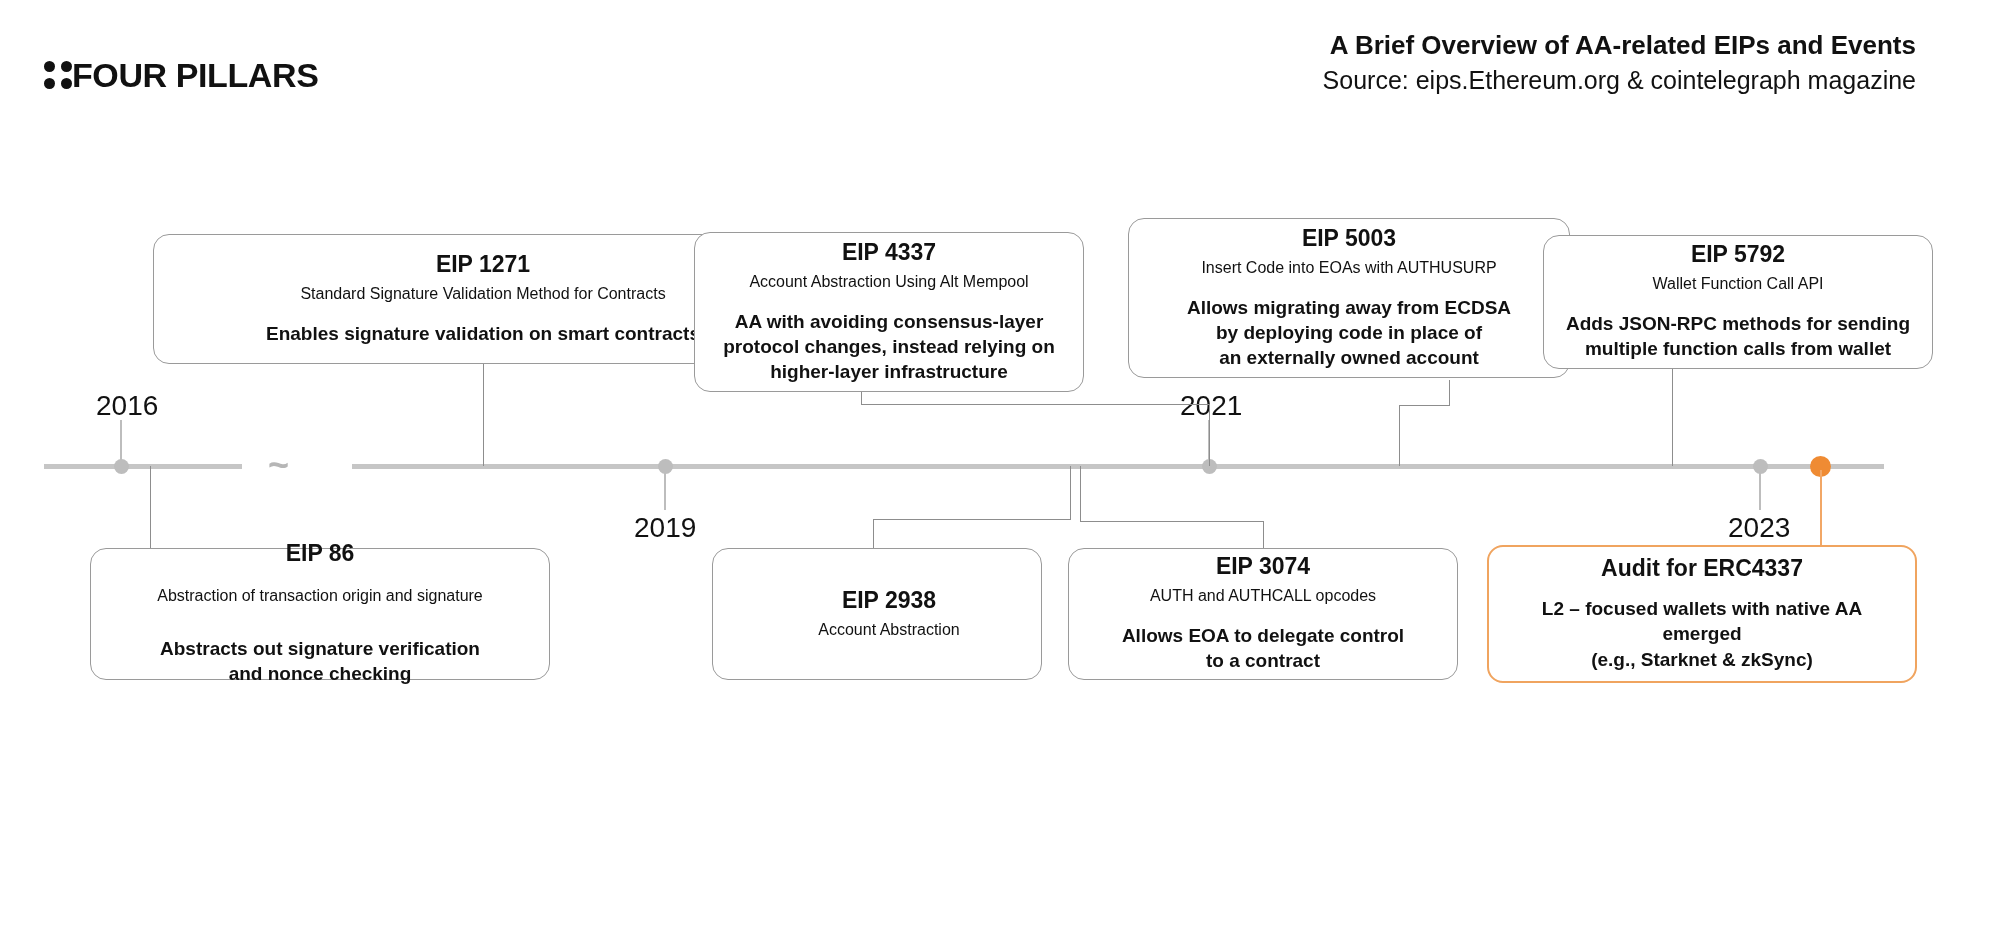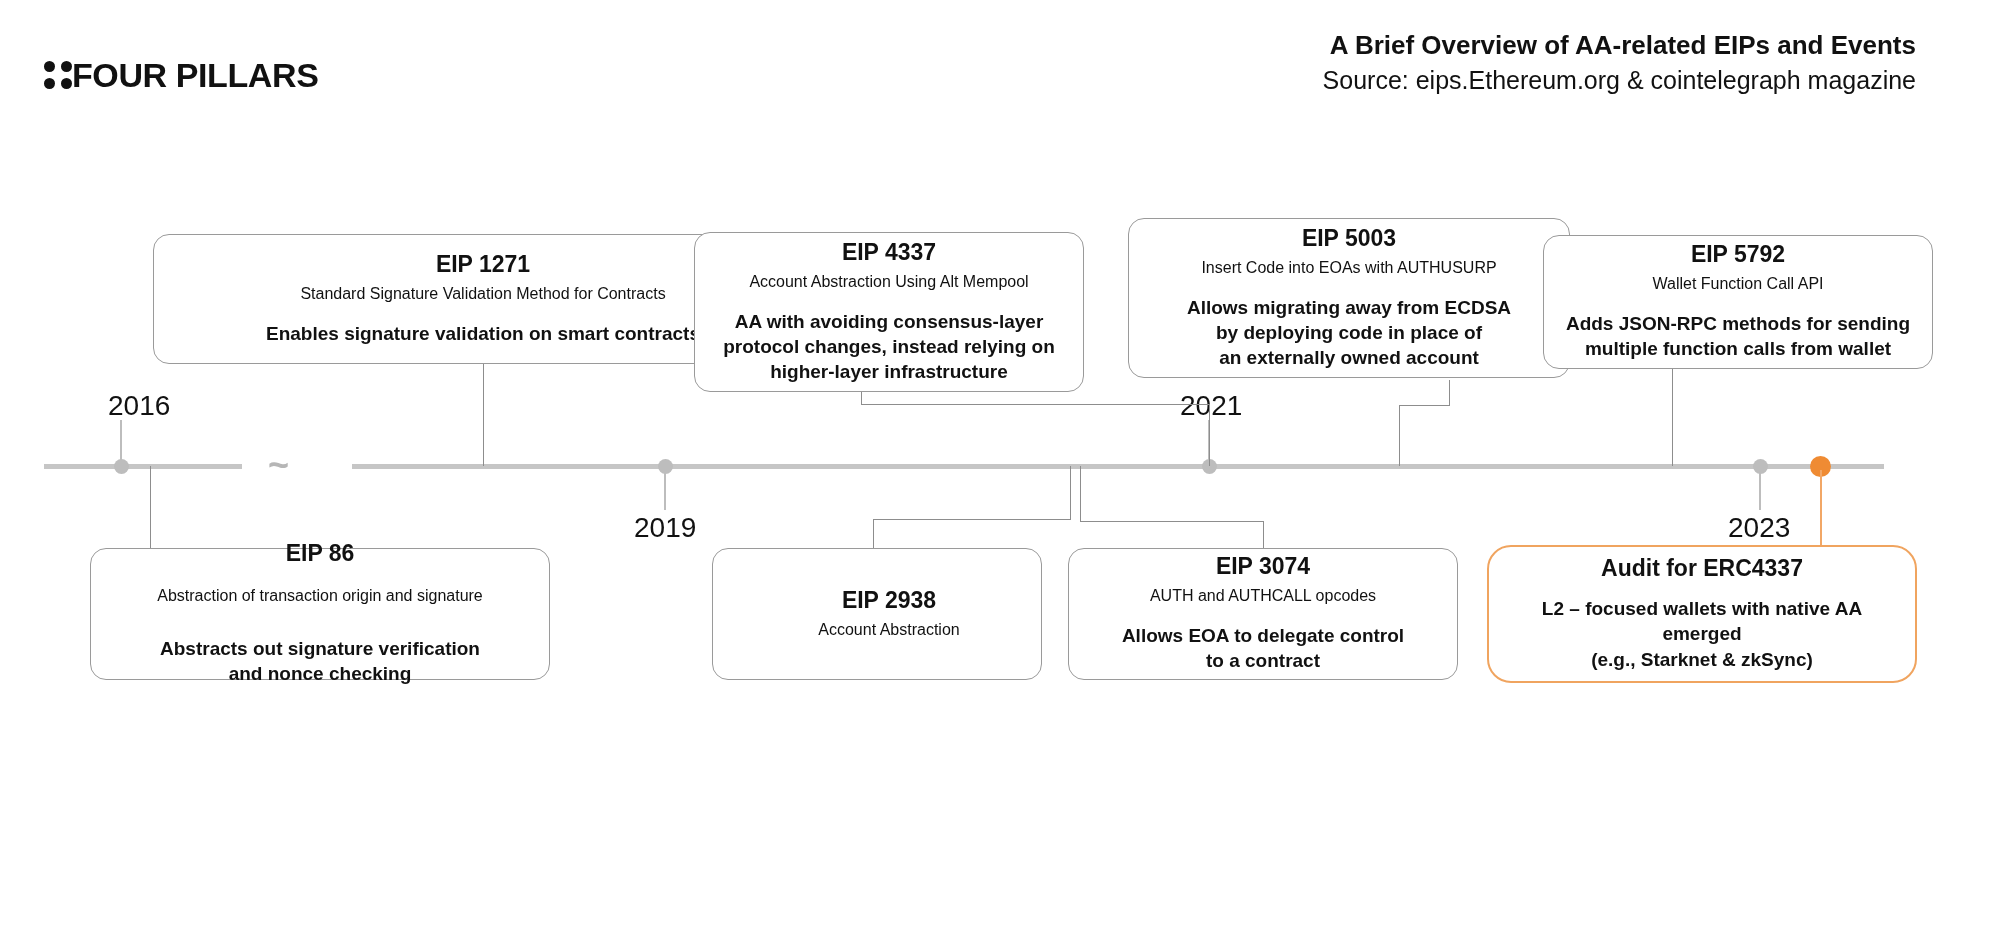--- a/index.html
+++ b/index.html
@@ -70,21 +70,21 @@
   
   .card {
     position: absolute;
     border: 1px solid #9a9a9a;
     border-radius: 16px;
     background: #ffffff;
     text-align: center;
     padding: 14px 16px 16px;
     display: flex; flex-direction: column; justify-content: center;
   }
-  .card.accent { border: 2px solid #f0a45f; border-radius: 24px; }
+  .card.accent { border: 2px solid #f0a45f; border-radius: 16px; }
   .card-title { font-size: 23px; font-weight: bold; color: #111; line-height: 1.22; }
   .card-sub   { font-size: 16px; font-weight: normal; color: #111; line-height: 1.3; margin-top: 6px; }
   .card-desc  { font-size: 19px; font-weight: bold; color: #111; line-height: 1.33; margin-top: 16px; white-space: pre-line; }
   .card.accent .card-desc { margin-top: 14px; }
 </style>
 </head>
 <body>
 
 <div class="page">
 
@@ -102,21 +102,21 @@
     <div class="header-title">A Brief Overview of AA-related EIPs and Events</div>
     <div class="header-sub">Source: eips.Ethereum.org &amp; cointelegraph magazine</div>
   </div>
 
   <div class="axis axis-left"></div>
   <div class="axis axis-right"></div>
   <div class="squiggle">~</div>
 
   <div class="dot" style="left:121px;"></div>
   <div class="stem" style="left:120px; top:420px; height:46px;"></div>
-  <div class="yearlabel" style="left:108px; top:390px;">2016</div>
+  <div class="yearlabel" style="left:96px; top:390px;">2016</div>
 
   <div class="dot" style="left:665px;"></div>
   <div class="stem" style="left:664px; top:466px; height:44px;"></div>
   <div class="yearlabel" style="left:634px; top:512px;">2019</div>
 
   <div class="dot" style="left:1209px;"></div>
   <div class="stem" style="left:1208px; top:420px; height:46px;"></div>
   <div class="yearlabel" style="left:1180px; top:390px;">2021</div>
 
   <div class="dot" style="left:1760px;"></div>

